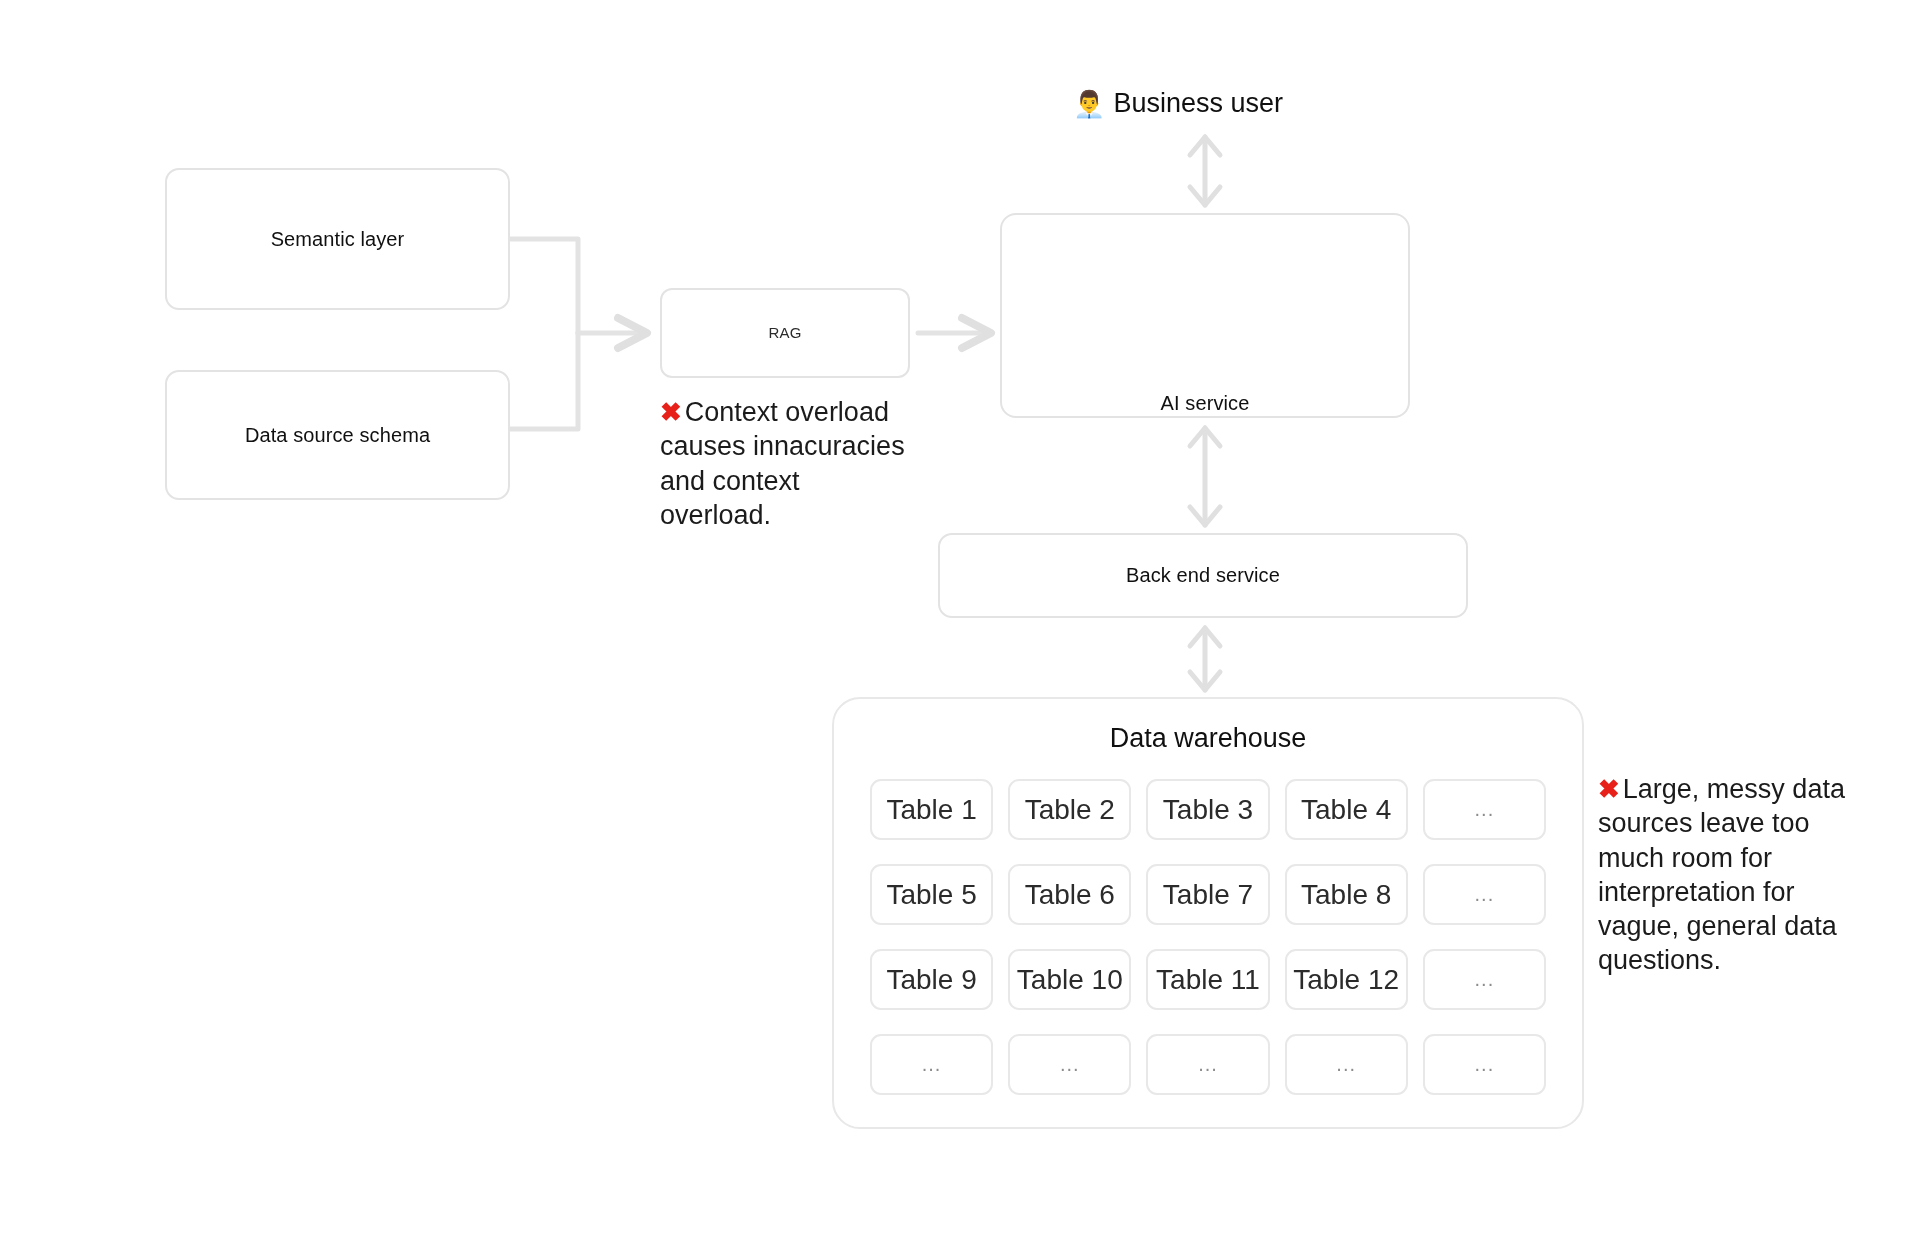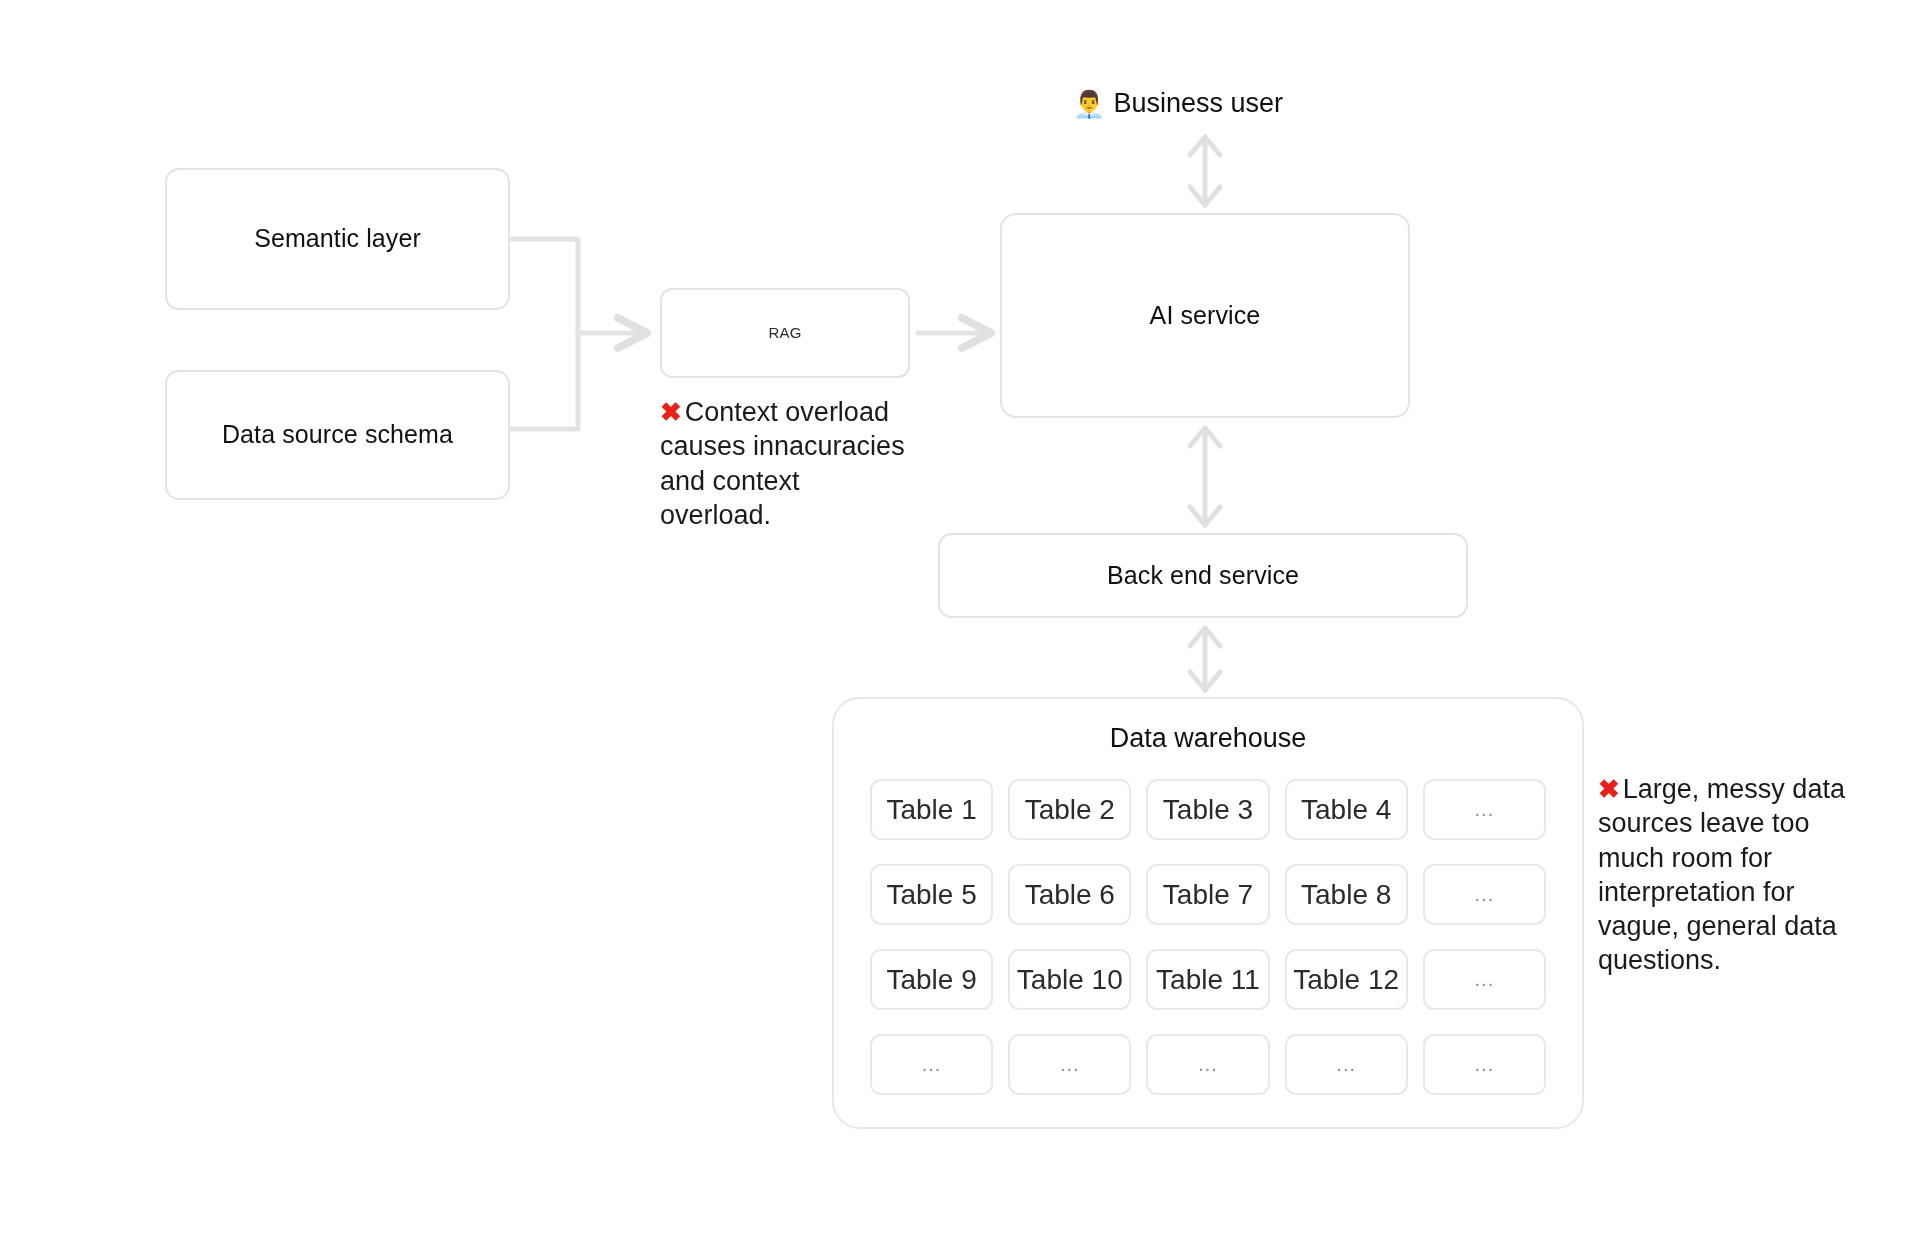--- a/index.html
+++ b/index.html
@@ -29,35 +29,35 @@
     box-sizing: border-box;
     background: #ffffff;
     border: 2px solid #e3e3e3;
     border-radius: 14px;
     display: flex;
     align-items: center;
     justify-content: center;
     text-align: center;
   }
   .node-label {
-    font-size: 25px;
+    font-size: 20px;
     line-height: 1.25;
     color: #101010;
     letter-spacing: 0.1px;
   }
   .node.small .node-label {
     font-size: 15px;
     color: #2b2b2b;
   }
 
   
   #semantic-layer  { left: 165px;  top: 168px;  width: 345px; height: 142px; }
   #data-source     { left: 165px;  top: 370px;  width: 345px; height: 130px; }
   #rag-node        { left: 660px;  top: 288px;  width: 250px; height: 90px;  border-radius: 12px; }
-  #ai-service      { left: 1000px; top: 213px;  width: 410px; height: 205px; border-radius: 16px; }
+  #ai-service      { left: 1000px; top: 213px;  width: 410px; height: 205px; border-radius: 16px; align-items: flex-end; }
   #backend-service { left: 938px;  top: 533px;  width: 530px; height: 85px;  border-radius: 14px; }
 
   
   #business-user {
     position: absolute;
     left: 1073px;
     top: 88px;
     display: flex;
     align-items: center;
     gap: 8px;

